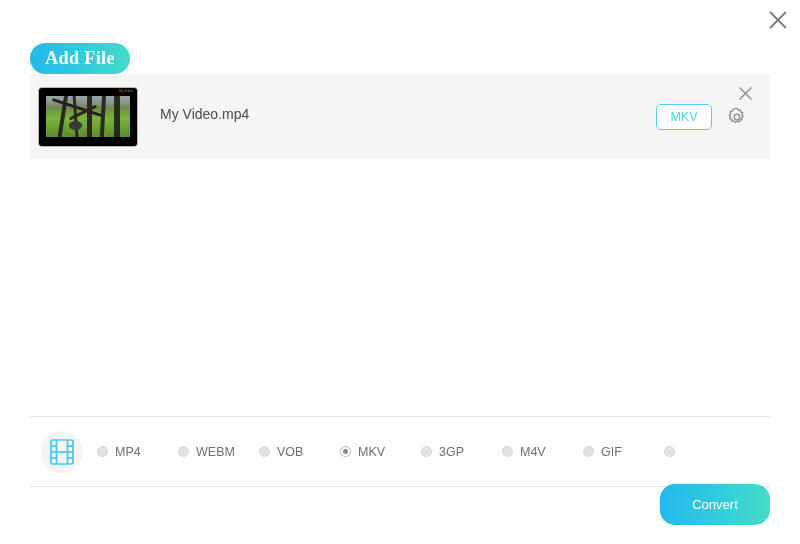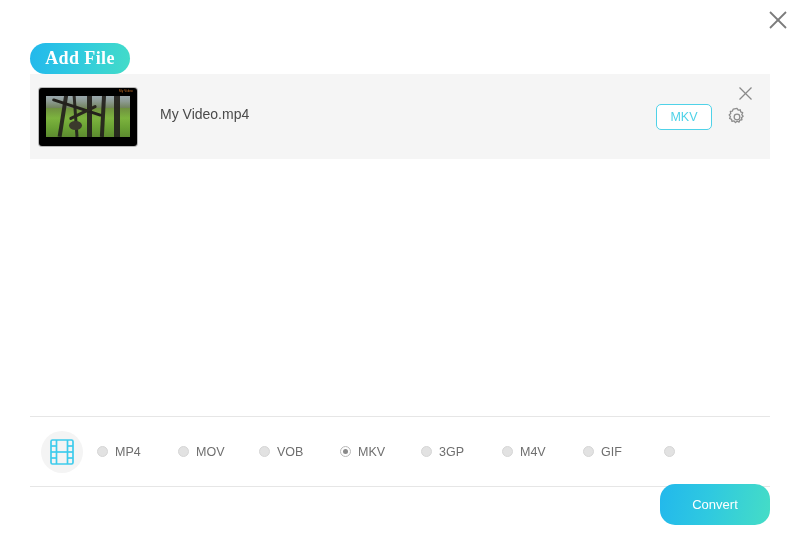--- a/index.html
+++ b/index.html
@@ -369,21 +369,21 @@
     </svg>
   </div>
 
   <div class="fmt-grid">
     <div class="fmt-opt">
       <span class="radio"></span>
       <span>MP4</span>
     </div>
     <div class="fmt-opt">
       <span class="radio"></span>
-      <span>MOV</span>
+      <span>WEBM</span>
     </div>
     <div class="fmt-opt">
       <span class="radio"></span>
       <span>VOB</span>
     </div>
     <div class="fmt-opt selected">
       <span class="radio"></span>
       <span>MKV</span>
     </div>
     <div class="fmt-opt">

